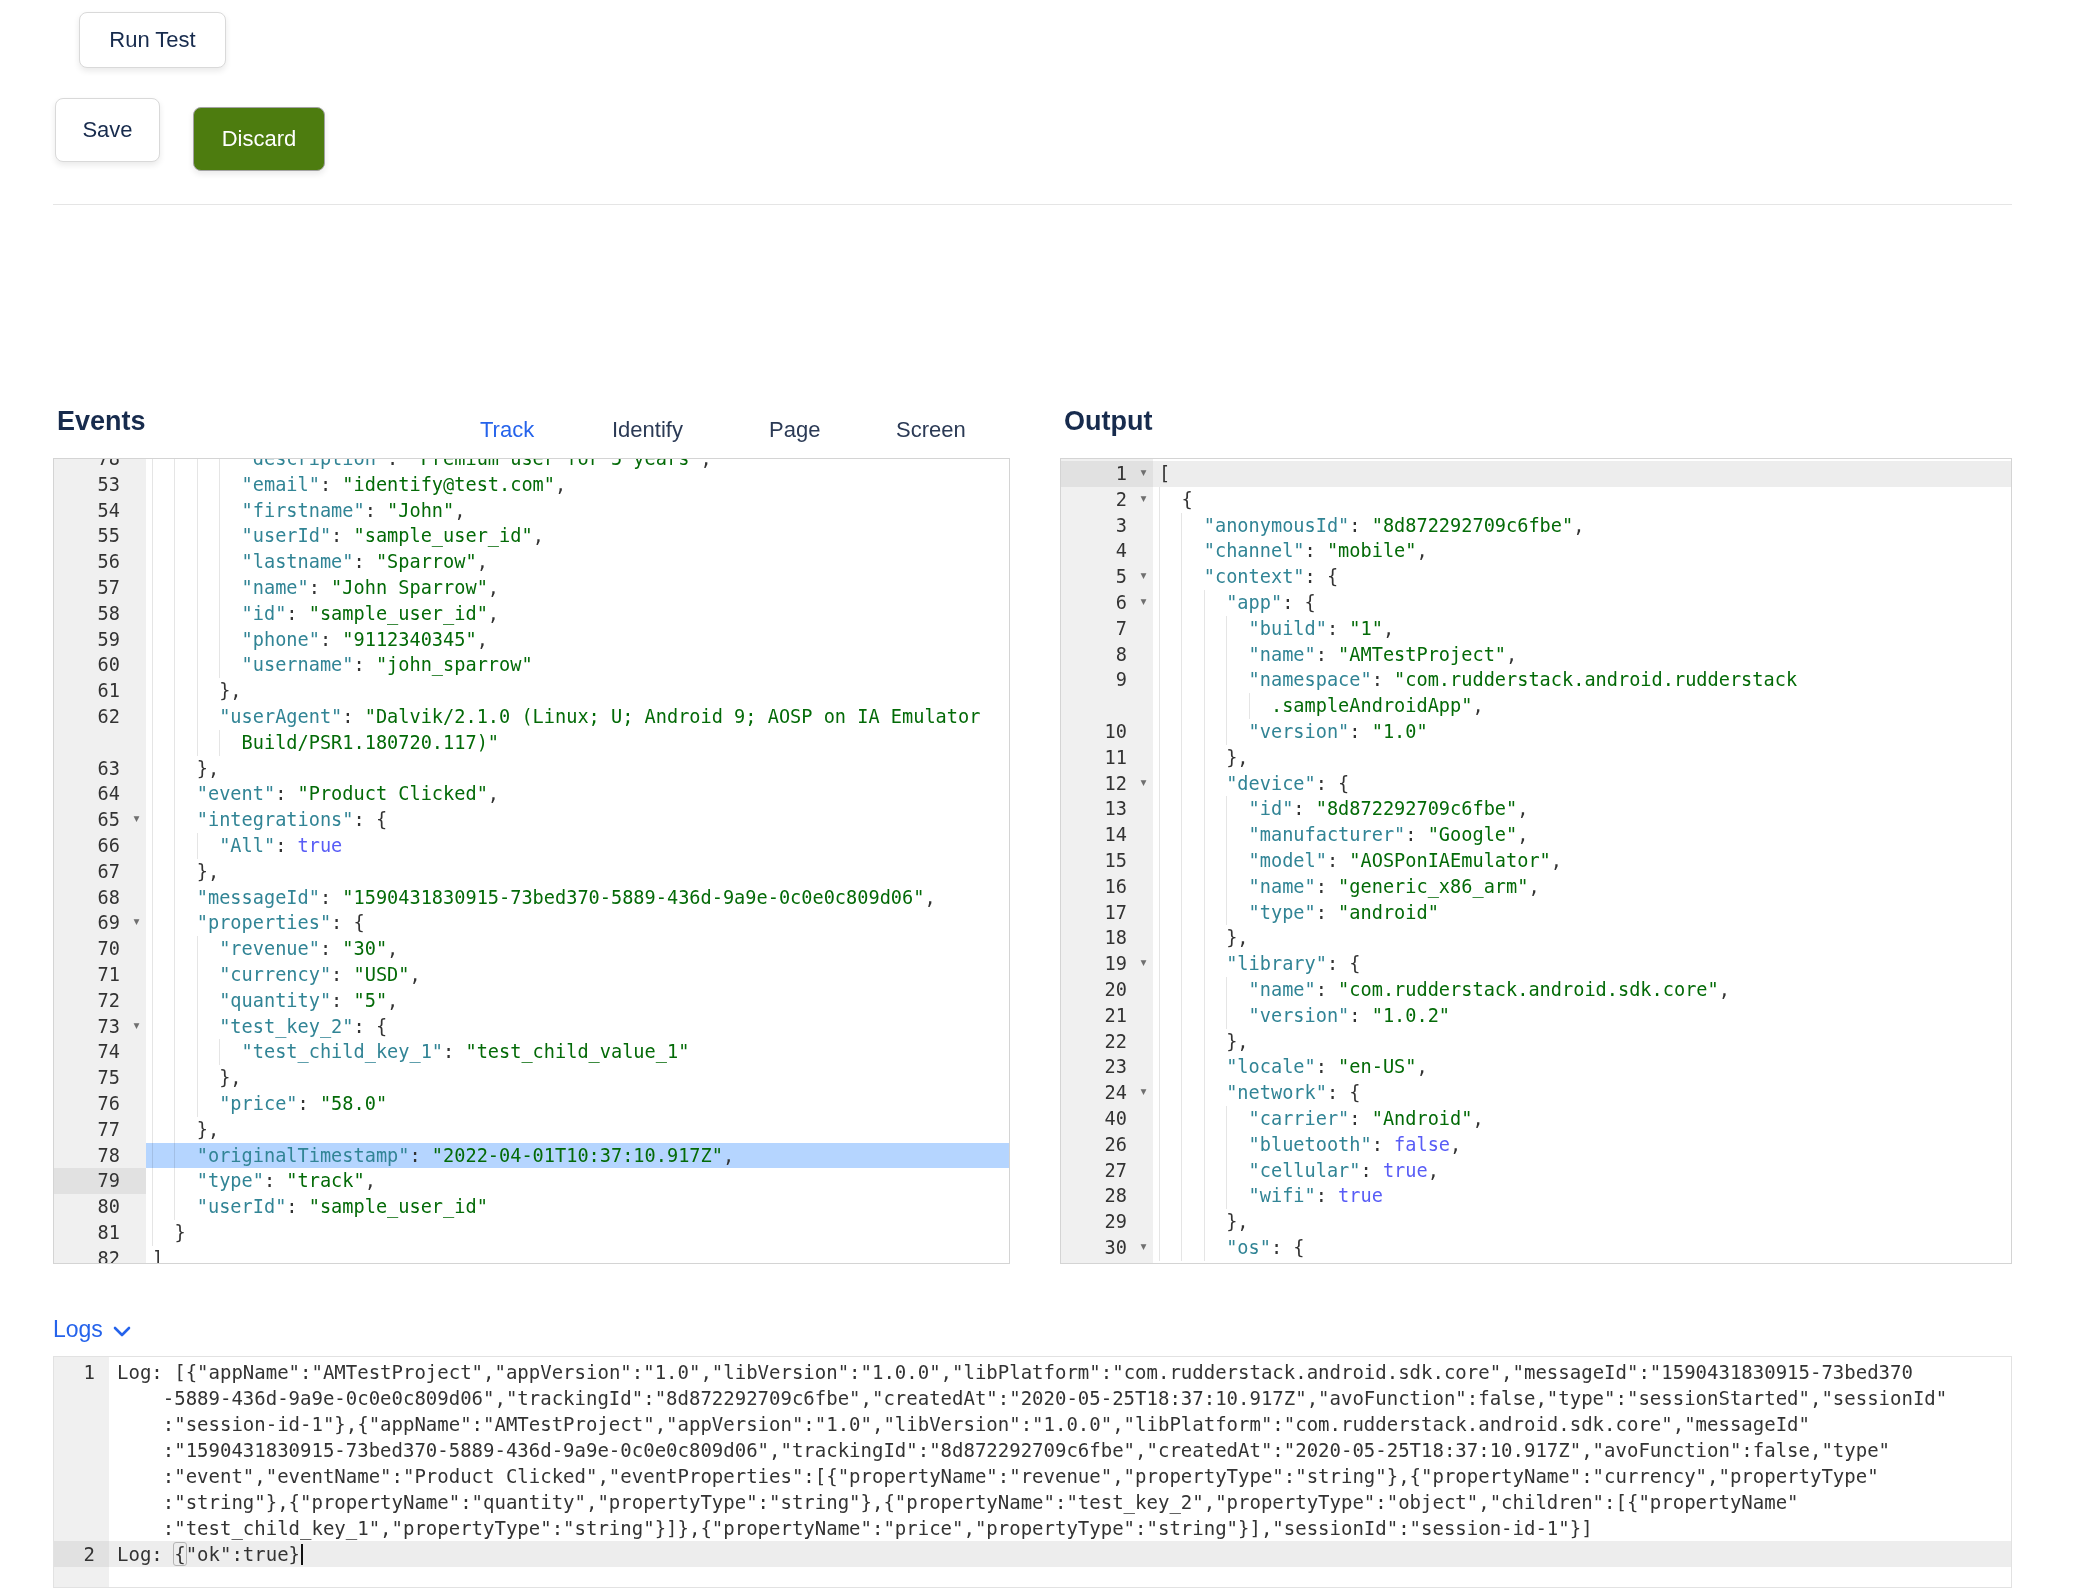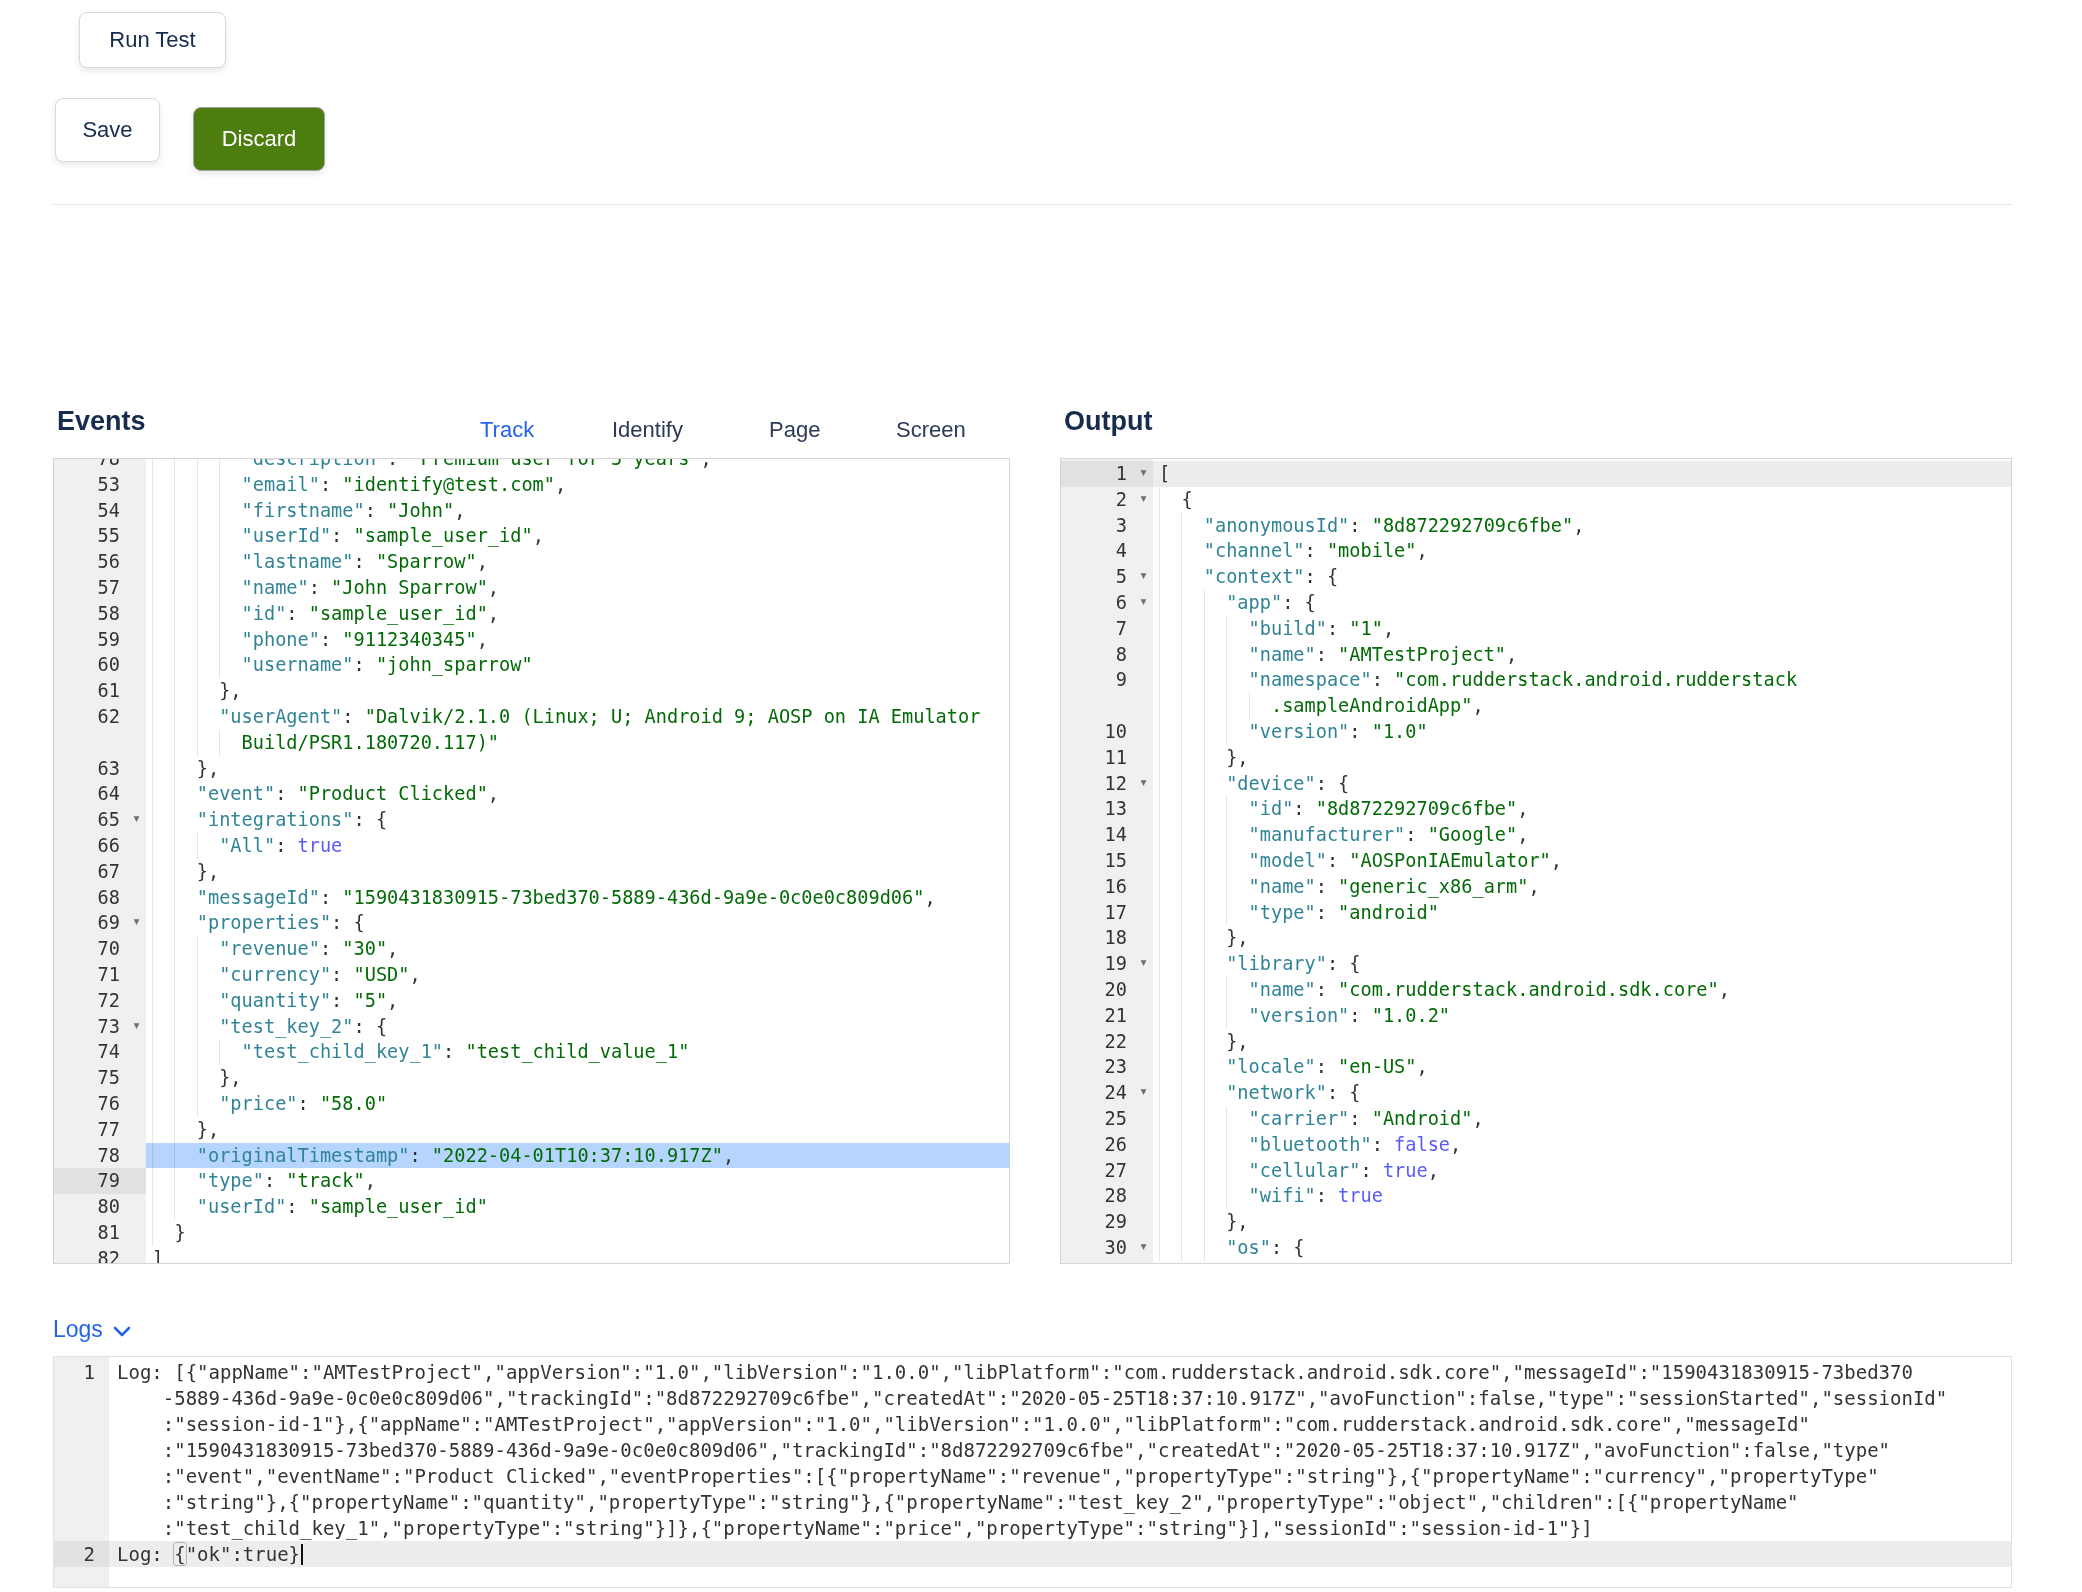--- a/index.html
+++ b/index.html
@@ -446,21 +446,21 @@
         </div>
         <div class="ed-row">
           <span class="gut">
             <span class="num">24</span>
             <span class="fold">▾</span>
           </span>
           <span class="code" style="padding-left:calc(6px + 6ch);background-image:repeating-linear-gradient(90deg, rgba(0,0,0,0.10) 0 1px, transparent 1px 2ch);background-size:6ch 100%;background-position:6px 0;background-repeat:no-repeat;"><span class="tk-key">"network"</span>: {</span>
         </div>
         <div class="ed-row">
           <span class="gut">
-            <span class="num">25</span>
+            <span class="num">40</span>
           </span>
           <span class="code" style="padding-left:calc(6px + 8ch);background-image:repeating-linear-gradient(90deg, rgba(0,0,0,0.10) 0 1px, transparent 1px 2ch);background-size:8ch 100%;background-position:6px 0;background-repeat:no-repeat;"><span class="tk-key">"carrier"</span>: <span class="tk-str">"Android"</span>,</span>
         </div>
         <div class="ed-row">
           <span class="gut">
             <span class="num">26</span>
           </span>
           <span class="code" style="padding-left:calc(6px + 8ch);background-image:repeating-linear-gradient(90deg, rgba(0,0,0,0.10) 0 1px, transparent 1px 2ch);background-size:8ch 100%;background-position:6px 0;background-repeat:no-repeat;"><span class="tk-key">"bluetooth"</span>: <span class="tk-bool">false</span>,</span>
         </div>
         <div class="ed-row">

